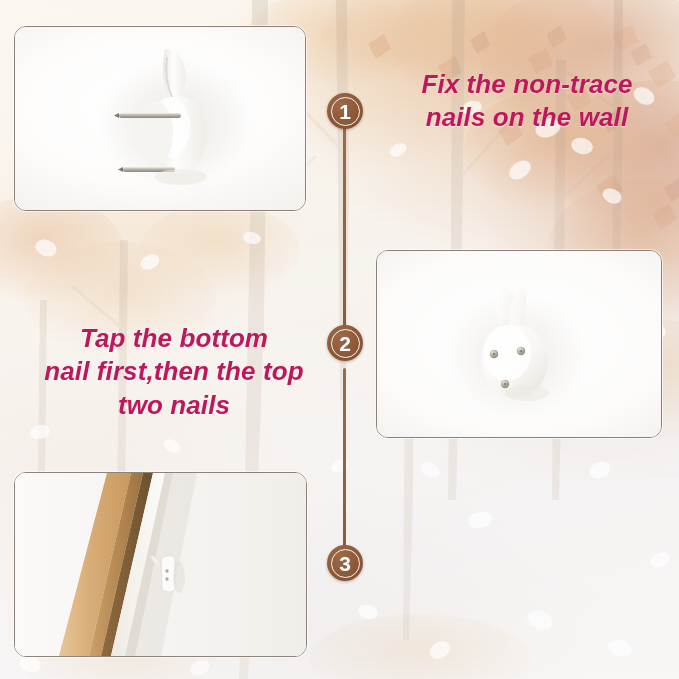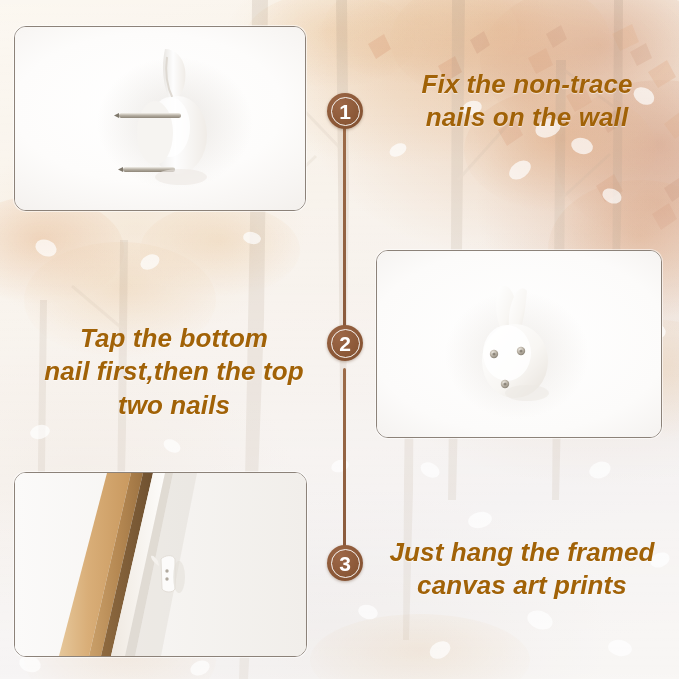--- a/index.html
+++ b/index.html
@@ -96,21 +96,21 @@
     color: #ffffff;
     font-size: 21px;
     font-weight: 700;
     line-height: 1;
     font-family: "Liberation Sans", sans-serif;
   }
 
   
   .caption {
     position: absolute;
-    color: #a16207;
+    color: #be185d;
     font-size: 26px;
     font-weight: 700;
     font-style: italic;
     line-height: 1.28;
     letter-spacing: .1px;
     font-family: "Liberation Sans", sans-serif;
     text-shadow: 0 1px 1px rgba(255,255,255,.55);
     white-space: pre-line;
   }
   .cap-1 { left: 392px; top: 68px;  width: 270px; text-align: center; }
@@ -367,16 +367,14 @@
   </div>
   <div class="badge" style="left:327px; top:545px;">
     <span>3</span>
   </div>
 
   <div class="caption cap-1">Fix the non-trace
 nails on the wall</div>
   <div class="caption cap-2">Tap the bottom
 nail first,then the top
 two nails</div>
-  <div class="caption cap-3">Just hang the framed
-canvas art prints</div>
 
 </div>
 
 </body></html>

